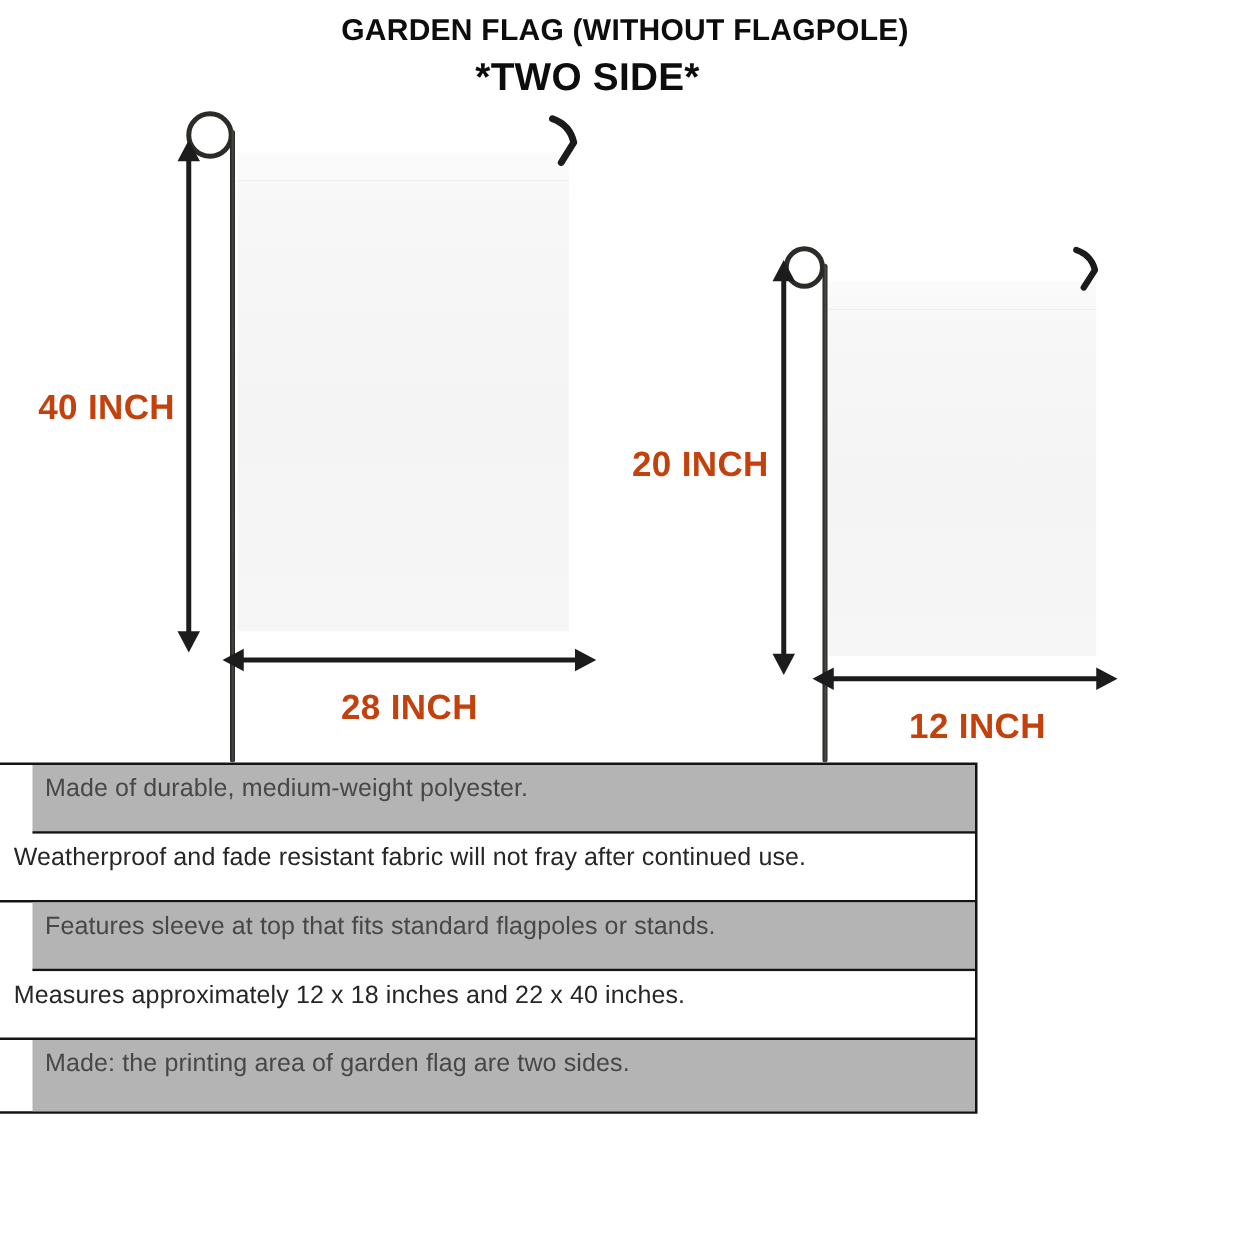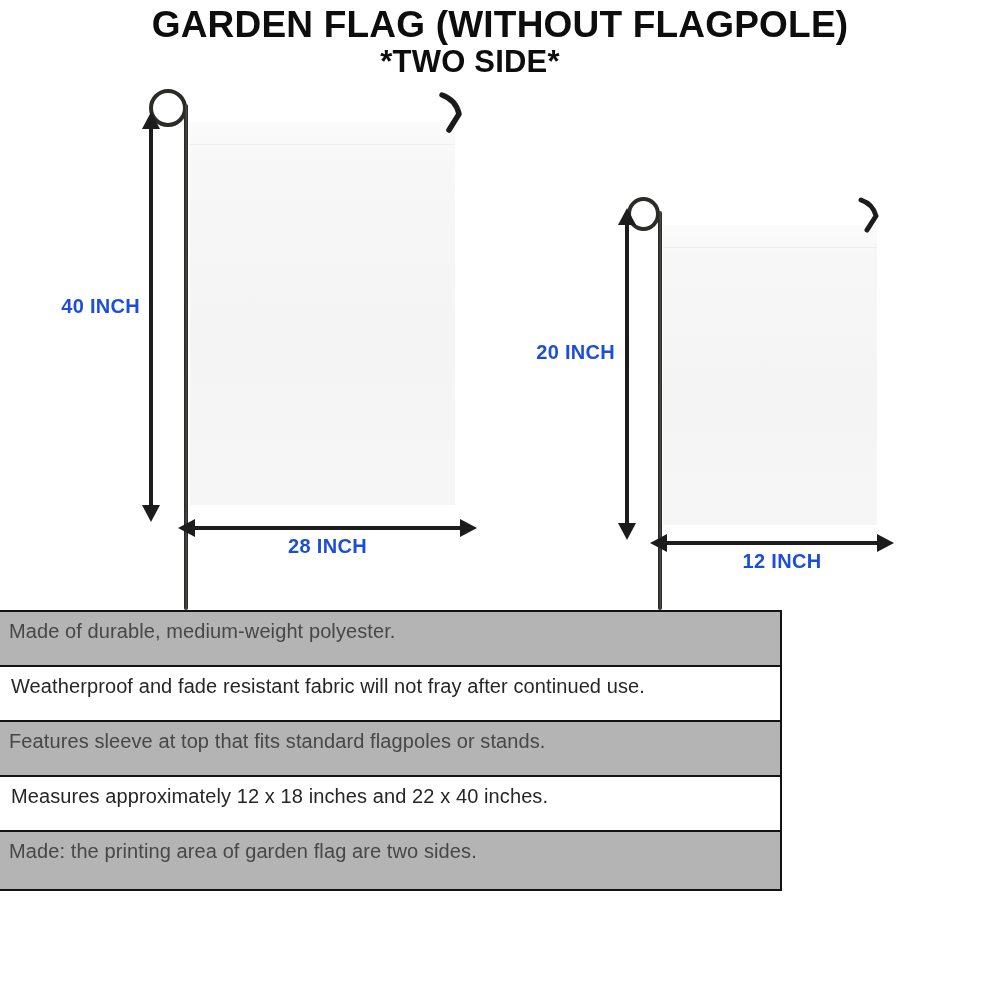--- a/index.html
+++ b/index.html
@@ -10,21 +10,21 @@
     position: relative;
     width: 1000px;
     height: 1000px;
     background: #ffffff;
     overflow: hidden;
   }
 
   
   .title-wrap { position: absolute; top: 6px; left: 0; width: 1000px; text-align: center; }
   .title-line1 {
-    font-size: 37px; font-weight: 800; color: #0d0d0d;
+    font-size: 24px; font-weight: 800; color: #0d0d0d;
     letter-spacing: 0.2px; line-height: 38px;
   }
   .title-line2 {
     font-size: 31px; font-weight: 800; color: #0d0d0d;
     letter-spacing: 0.2px; line-height: 36px;
     transform: translateX(-30px);
   }
 
   
   .pole {
@@ -57,38 +57,38 @@
 
   .h-arrow { position: absolute; height: 4px; background: #1c1c1c; }
   .h-arrow::before, .h-arrow::after {
     content: ""; position: absolute; top: 50%; transform: translateY(-50%);
     border-top: 9px solid transparent; border-bottom: 9px solid transparent;
   }
   .h-arrow::before { left: -1px; border-right: 17px solid #1c1c1c; margin-left: -15px; }
   .h-arrow::after  { right: -1px; border-left: 17px solid #1c1c1c; margin-right: -15px; }
 
   .dim-label {
-    position: absolute; font-size: 20px; font-weight: bold; color: #1d4ed8;
-    letter-spacing: 0.3px; white-space: nowrap;
+    position: absolute; font-size: 28px; font-weight: bold; color: #c2410c;
+    letter-spacing: 0.3px; white-space: nowrap; margin-top: 15px;
   }
   .dim-label.right-align { text-align: right; }
   .dim-label.center-align { text-align: center; }
 
   
   .features {
     position: absolute; left: -3px; top: 610px; width: 785px;
     border: 2px solid #141414; background: #ffffff;
   }
   .feature-row {
     height: 55px; padding: 8px 12px 0 10px;
     font-size: 20px; letter-spacing: 0.1px;
     border-bottom: 2px solid #141414;
   }
   .feature-row:last-child { border-bottom: none; height: 57px; }
-  .feature-row.shaded { background: #b4b4b4; color: #474747; }
+  .feature-row.shaded { background: #b4b4b4; color: #474747; margin-left: 27px; }
   .feature-row.plain  { background: #ffffff; color: #262626; padding-left: 12px; }
 </style>
 </head>
 <body>
 
 <div class="canvas">
 
   <div class="title-wrap">
     <div class="title-line1">GARDEN FLAG (WITHOUT FLAGPOLE)</div>
     <div class="title-line2">*TWO SIDE*</div>

